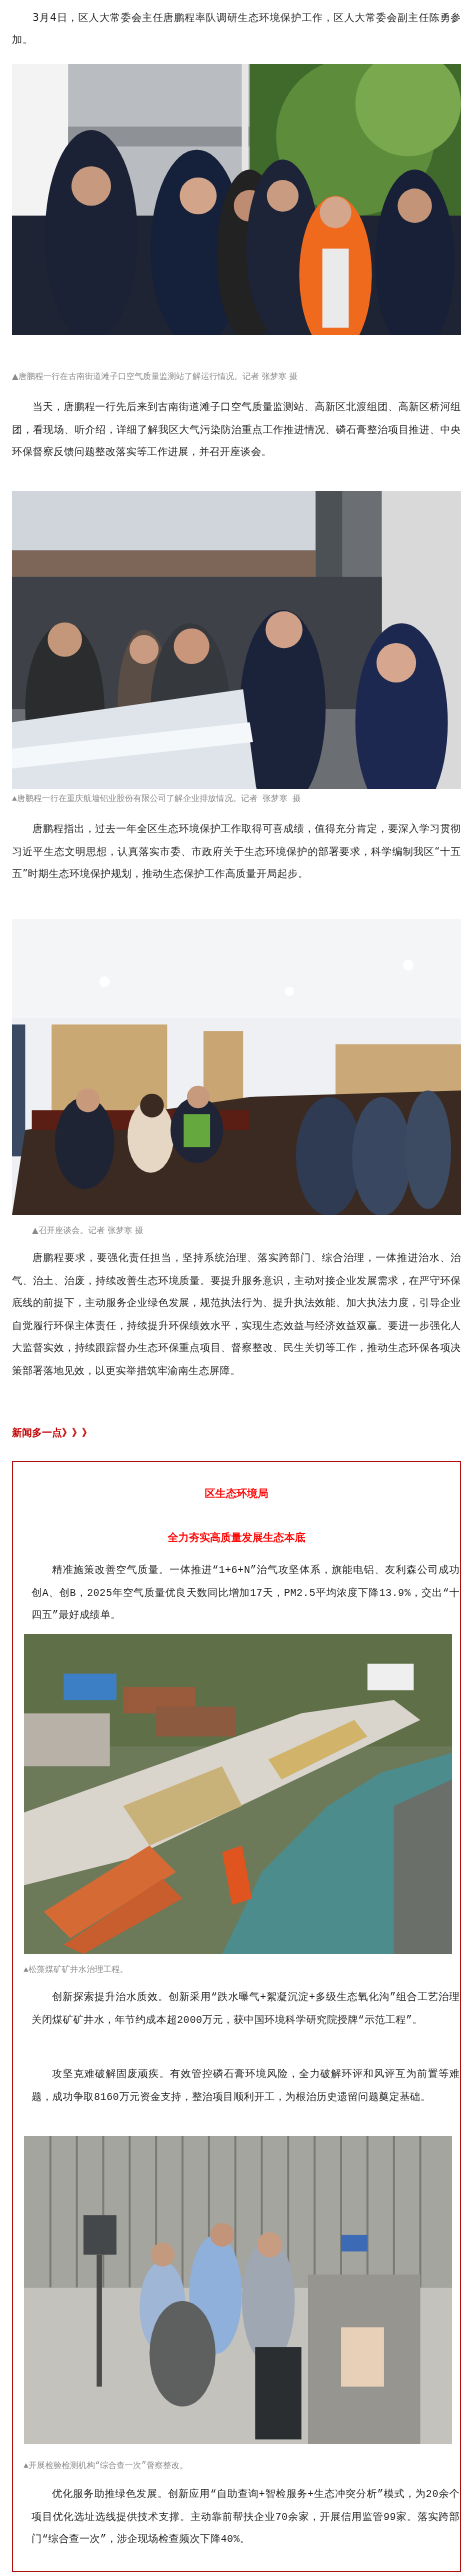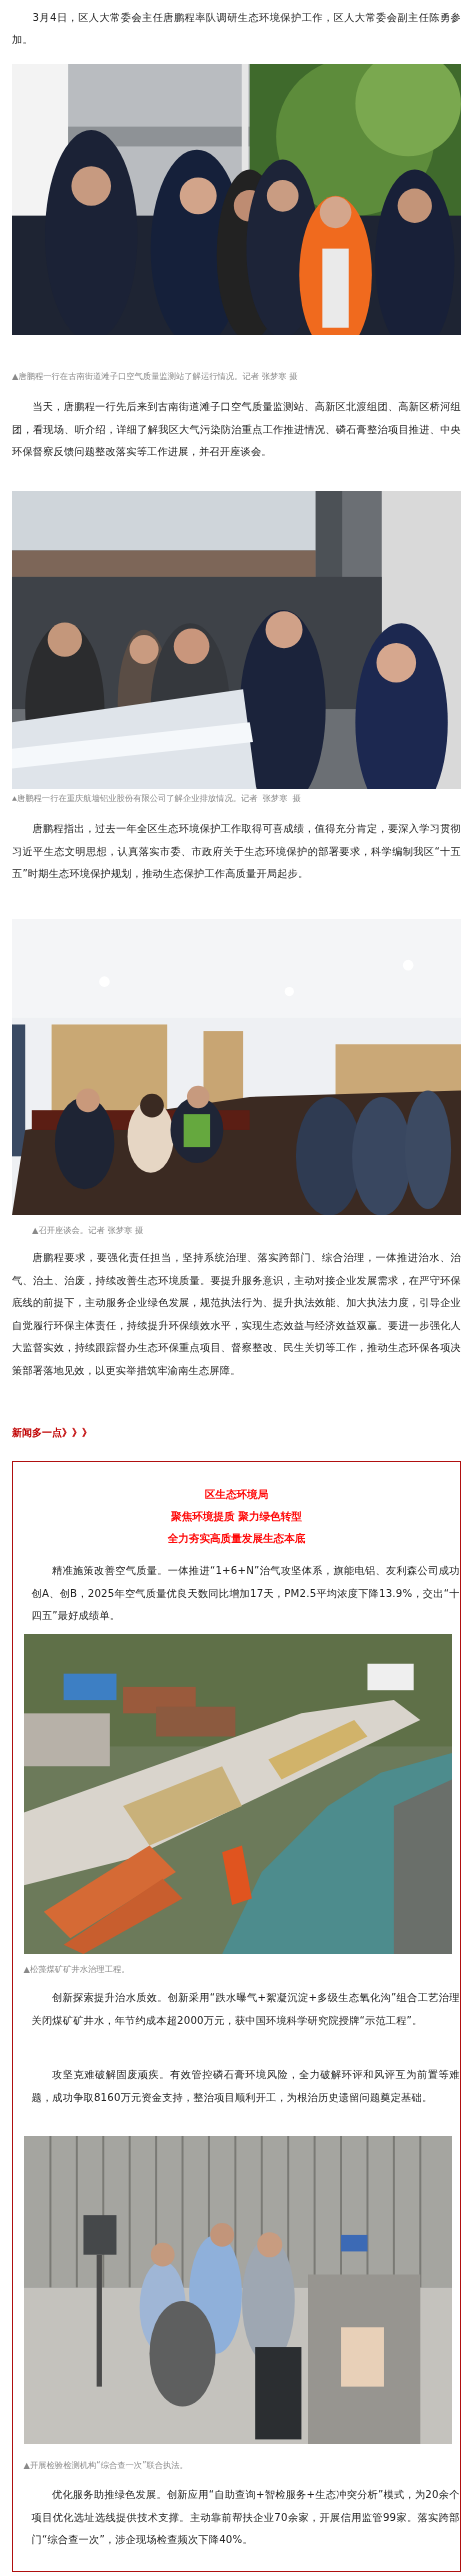--- a/index.html
+++ b/index.html
@@ -43,20 +43,21 @@
     color: #c00000;
     line-height: 14.5px;
   }
   .box {
     position: absolute;
     left: 12px;
     top: 1461px;
     width: 449px;
     height: 1111px;
     border: 1px solid #b00f0f;
+    font-family: Liberation Mono, monospace;
   }
   .box-heading {
     position: absolute;
     left: 0;
     width: 100%;
     text-align: center;
     font-size: 10.6px;
     font-weight: bold;
     color: #ff0a0a;
     line-height: 16px;
@@ -151,21 +152,20 @@
   </svg>
 </div>
 <div class="caption" style="top:1224px;margin-left:20px;">▲召开座谈会。记者 张梦寒 摄</div>
 
 <p class="para" style="top:1247px;">唐鹏程要求，要强化责任担当，坚持系统治理、落实跨部门、综合治理，一体推进治水、治气、治土、治废，持续改善生态环境质量。要提升服务意识，主动对接企业发展需求，在严守环保底线的前提下，主动服务企业绿色发展，规范执法行为、提升执法效能、加大执法力度，引导企业自觉履行环保主体责任，持续提升环保绩效水平，实现生态效益与经济效益双赢。要进一步强化人大监督实效，持续跟踪督办生态环保重点项目、督察整改、民生关切等工作，推动生态环保各项决策部署落地见效，以更实举措筑牢渝南生态屏障。</p>
 
 <div class="news-more">新闻多一点》》》</div>
 
 <div class="box">
   <div class="box-heading" style="top:24.4px;">区生态环境局</div>
-  <div class="box-heading" style="top:46px;">聚焦环境提质 聚力绿色转型</div>
   <div class="box-heading" style="top:68px;">全力夯实高质量发展生态本底</div>
 
   <p class="para" style="top:98px;">精准施策改善空气质量。一体推进“1+6+N”治气攻坚体系，旗能电铝、友利森公司成功创A、创B，2025年空气质量优良天数同比增加17天，PM2.5平均浓度下降13.9%，交出“十四五”最好成绩单。</p>
 
   <div class="photo" style="left:10.6px; top:172px; width:428px; height:320px;">
     <svg viewBox="0 0 648 484" preserveAspectRatio="none">
       <rect width="648" height="484" fill="#6c7a5a"></rect>
       <rect x="0" y="0" width="648" height="170" fill="#5f7048"></rect>
       <rect x="60" y="60" width="80" height="40" fill="#3d7fc4"></rect>
       <rect x="150" y="80" width="110" height="40" fill="#9a5a3c"></rect>
@@ -217,17 +217,17 @@
       <circle cx="300" cy="150" r="18" fill="#c2957a"></circle>
       <ellipse cx="370" cy="250" rx="40" ry="95" fill="#9ea7b2"></ellipse>
       <circle cx="372" cy="165" r="19" fill="#c89c80"></circle>
       <ellipse cx="240" cy="330" rx="50" ry="80" fill="#5e5f5f"></ellipse>
       <rect x="350" y="320" width="70" height="140" fill="#2b2e31"></rect>
       <rect x="430" y="210" width="170" height="257" fill="#979590"></rect>
       <rect x="480" y="290" width="65" height="90" fill="#e8d0b8"></rect>
       <rect x="480" y="150" width="40" height="25" fill="#3c6ab5"></rect>
     </svg>
   </div>
-  <div class="caption" style="top:997px;">▲开展检验检测机构“综合查一次”联合执法。</div>
+  <div class="caption" style="top:997px;">▲开展检验检测机构“综合查一次”督察整改。</div>
 
   <p class="para" style="top:1022px;">优化服务助推绿色发展。创新应用“自助查询+智检服务+生态冲突分析”模式，为20余个项目优化选址选线提供技术支撑。主动靠前帮扶企业70余家，开展信用监管99家。落实跨部门“综合查一次”，涉企现场检查频次下降40%。</p>
 </div>
 
 
 </body></html>

